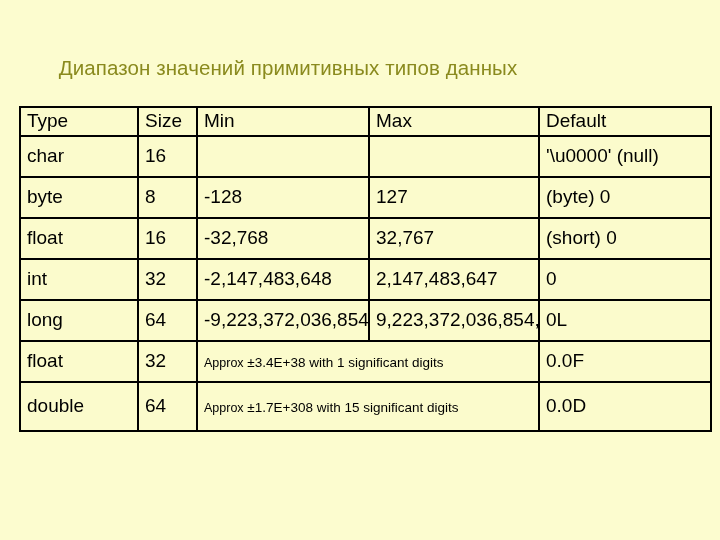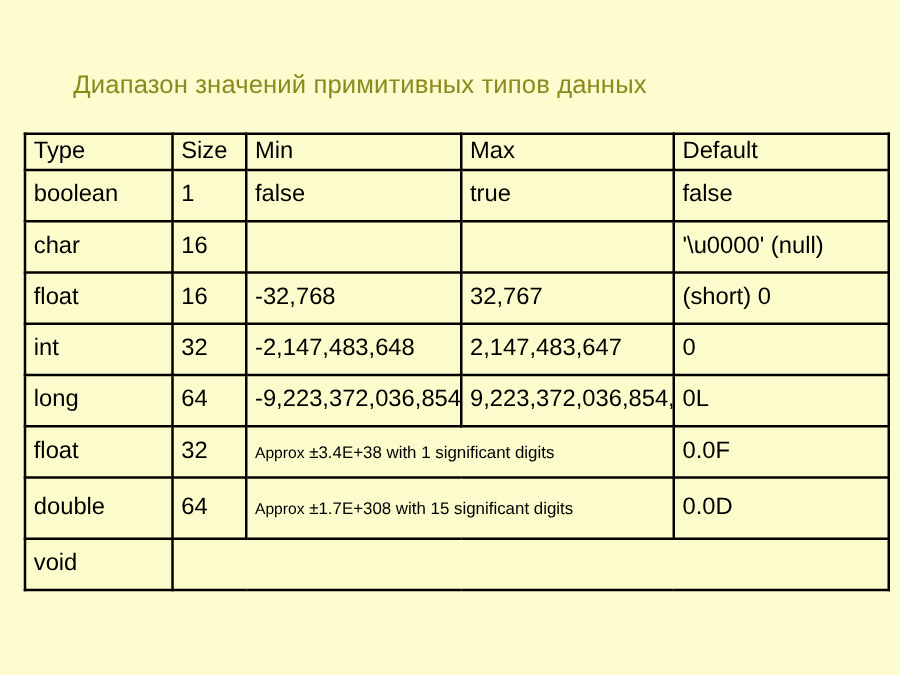--- a/index.html
+++ b/index.html
@@ -89,36 +89,36 @@
       </colgroup>
       <tbody>
         <tr class="row-h">
           <th>Type</th>
           <th class="size-cell">Size</th>
           <th>Min</th>
           <th>Max</th>
           <th>Default</th>
         </tr>
 
-        <tr class="row-n">
-          <td>boolean</td>
-          <td class="size-cell">1</td>
-          <td>false</td>
-          <td>true</td>
-          <td>false</td>
-        </tr>
 
         <tr class="row-n">
           <td>char</td>
           <td class="size-cell">16</td>
           <td></td>
           <td></td>
           <td>'\u0000' (null)</td>
         </tr>
 
+        <tr class="row-n">
+          <td>byte</td>
+          <td class="size-cell">8</td>
+          <td>-128</td>
+          <td>127</td>
+          <td>(byte) 0</td>
+        </tr>
 
         <tr class="row-n">
           <td>float</td>
           <td class="size-cell">16</td>
           <td>-32,768</td>
           <td>32,767</td>
           <td>(short) 0</td>
         </tr>
 
         <tr class="row-n">
@@ -144,21 +144,17 @@
           <td>0.0F</td>
         </tr>
 
         <tr class="row-tall">
           <td>double</td>
           <td class="size-cell">64</td>
           <td colspan="2"><span class="approx-lbl">Approx</span><span class="small"> ±1.7E+308 with 15 significant digits</span></td>
           <td>0.0D</td>
         </tr>
 
-        <tr class="row-n">
-          <td>void</td>
-          <td colspan="4"></td>
-        </tr>
       </tbody>
     </table>
   </div>
 
 </div>
 
 </body></html>

